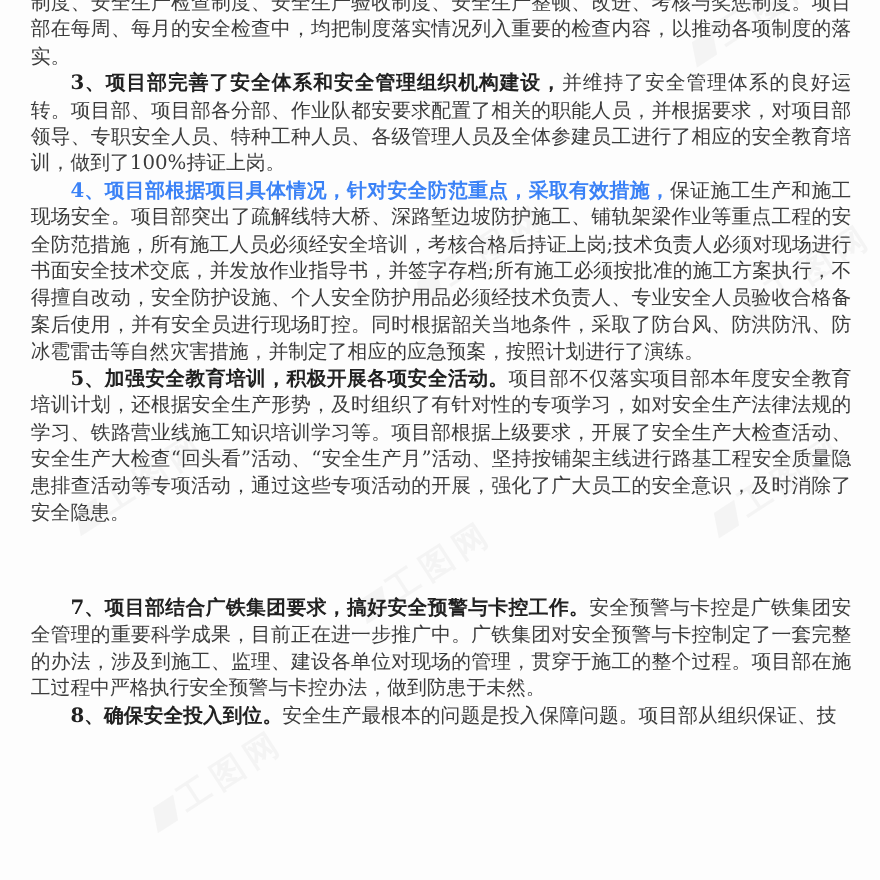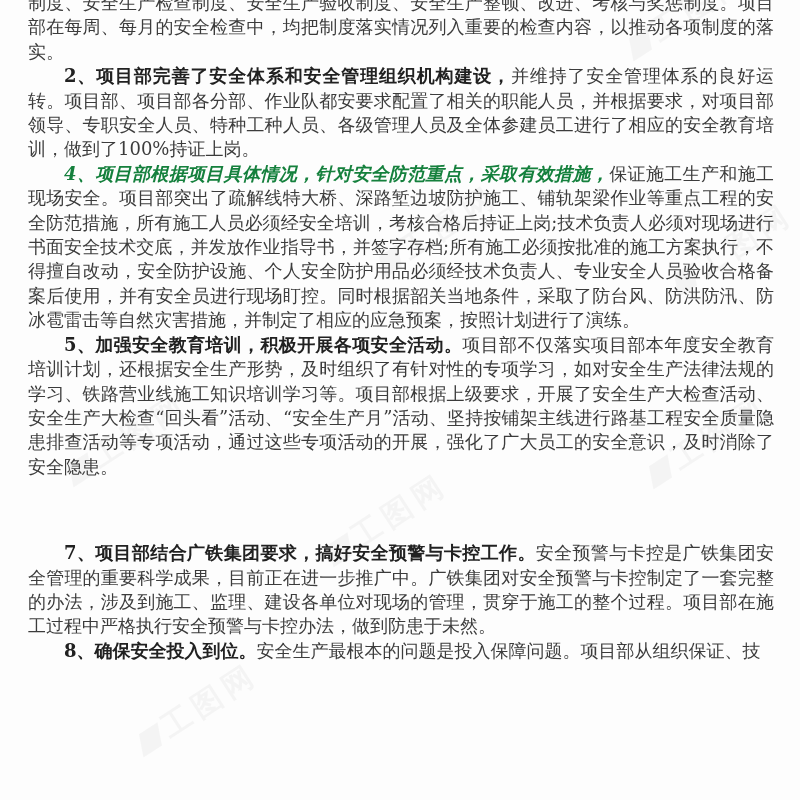--- a/index.html
+++ b/index.html
@@ -75,19 +75,19 @@
       <span class="wm" style="left: 620px; top: -8px; transform: rotate(-33deg); color: rgb(138, 138, 138); opacity: 0.07;"><i class="wm-logo"></i>工图网</span>
       <span class="wm" style="left: 370px; top: 210px; transform: rotate(-33deg); color: rgb(138, 138, 138); opacity: 0.07;"><i class="wm-logo"></i>工图网</span>
       <span class="wm" style="left: 665px; top: 228px; transform: rotate(-33deg); color: rgb(138, 138, 138); opacity: 0.07;"><i class="wm-logo"></i>工图网</span>
       <span class="wm" style="left: 60px; top: 418px; transform: rotate(-33deg); color: rgb(138, 138, 138); opacity: 0.07;"><i class="wm-logo"></i>工图网</span>
       <span class="wm" style="left: 640px; top: 420px; transform: rotate(-33deg); color: rgb(138, 138, 138); opacity: 0.07;"><i class="wm-logo"></i>工图网</span>
       <span class="wm" style="left: 320px; top: 498px; transform: rotate(-33deg); color: rgb(138, 138, 138); opacity: 0.07;"><i class="wm-logo"></i>工图网</span>
       <span class="wm" style="left: 130px; top: 688px; transform: rotate(-33deg); color: rgb(138, 138, 138); opacity: 0.07;"><i class="wm-logo"></i>工图网</span>
     </div>
   <div class="doc" style="color: rgb(60, 60, 60);">
       <p class="no-indent"><span class="seg-regular">制度、安全生产检查制度、安全生产验收制度、安全生产整顿、改进、考核与奖惩制度。项目部在每周、每月的安全检查中，均把制度落实情况列入重要的检查内容，以推动各项制度的落实。</span></p>
-      <p class=""><span class="seg-bold" style="color: rgb(33, 33, 33);">2、项目部完善了安全体系和安全管理组织机构建设，</span><span class="seg-regular">并维持了安全管理体系的良好运转。项目部、项目部各分部、作业队都安要求配置了相关的职能人员，并根据要求，对项目部领导、专职安全人员、特种工种人员、各级管理人员及全体参建员工进行了相应的安全教育培训，做到了100%持证上岗。</span></p>
-      <p class=""><span class="seg-bold" style="color: #15803d; font-style: italic;">4、项目部根据项目具体情况，针对安全防范重点，采取有效措施，</span><span class="seg-regular">保证施工生产和施工现场安全。项目部突出了疏解线特大桥、深路堑边坡防护施工、铺轨架梁作业等重点工程的安全防范措施，所有施工人员必须经安全培训，考核合格后持证上岗;技术负责人必须对现场进行书面安全技术交底，并发放作业指导书，并签字存档;所有施工必须按批准的施工方案执行，不得擅自改动，安全防护设施、个人安全防护用品必须经技术负责人、专业安全人员验收合格备案后使用，并有安全员进行现场盯控。同时根据韶关当地条件，采取了防台风、防洪防汛、防冰雹雷击等自然灾害措施，并制定了相应的应急预案，按照计划进行了演练。</span></p>
+      <p class=""><span class="seg-bold" style="color: rgb(33, 33, 33);">3、项目部完善了安全体系和安全管理组织机构建设，</span><span class="seg-regular">并维持了安全管理体系的良好运转。项目部、项目部各分部、作业队都安要求配置了相关的职能人员，并根据要求，对项目部领导、专职安全人员、特种工种人员、各级管理人员及全体参建员工进行了相应的安全教育培训，做到了100%持证上岗。</span></p>
+      <p class=""><span class="seg-bold" style="color: #3b82f6;">4、项目部根据项目具体情况，针对安全防范重点，采取有效措施，</span><span class="seg-regular">保证施工生产和施工现场安全。项目部突出了疏解线特大桥、深路堑边坡防护施工、铺轨架梁作业等重点工程的安全防范措施，所有施工人员必须经安全培训，考核合格后持证上岗;技术负责人必须对现场进行书面安全技术交底，并发放作业指导书，并签字存档;所有施工必须按批准的施工方案执行，不得擅自改动，安全防护设施、个人安全防护用品必须经技术负责人、专业安全人员验收合格备案后使用，并有安全员进行现场盯控。同时根据韶关当地条件，采取了防台风、防洪防汛、防冰雹雷击等自然灾害措施，并制定了相应的应急预案，按照计划进行了演练。</span></p>
       <p class=""><span class="seg-bold" style="color: rgb(33, 33, 33);">5、加强安全教育培训，积极开展各项安全活动。</span><span class="seg-regular">项目部不仅落实项目部本年度安全教育培训计划，还根据安全生产形势，及时组织了有针对性的专项学习，如对安全生产法律法规的学习、铁路营业线施工知识培训学习等。项目部根据上级要求，开展了安全生产大检查活动、安全生产大检查“回头看”活动、“安全生产月”活动、坚持按铺架主线进行路基工程安全质量隐患排查活动等专项活动，通过这些专项活动的开展，强化了广大员工的安全意识，及时消除了安全隐患。</span></p>
       <p class=" gap-before"><span class="seg-bold" style="color: rgb(33, 33, 33);">7、项目部结合广铁集团要求，搞好安全预警与卡控工作。</span><span class="seg-regular">安全预警与卡控是广铁集团安全管理的重要科学成果，目前正在进一步推广中。广铁集团对安全预警与卡控制定了一套完整的办法，涉及到施工、监理、建设各单位对现场的管理，贯穿于施工的整个过程。项目部在施工过程中严格执行安全预警与卡控办法，做到防患于未然。</span></p>
       <p class=""><span class="seg-bold" style="color: rgb(33, 33, 33);">8、确保安全投入到位。</span><span class="seg-regular">安全生产最根本的问题是投入保障问题。项目部从组织保证、技</span></p>
     </div>
 </div>
 
 </body></html>

